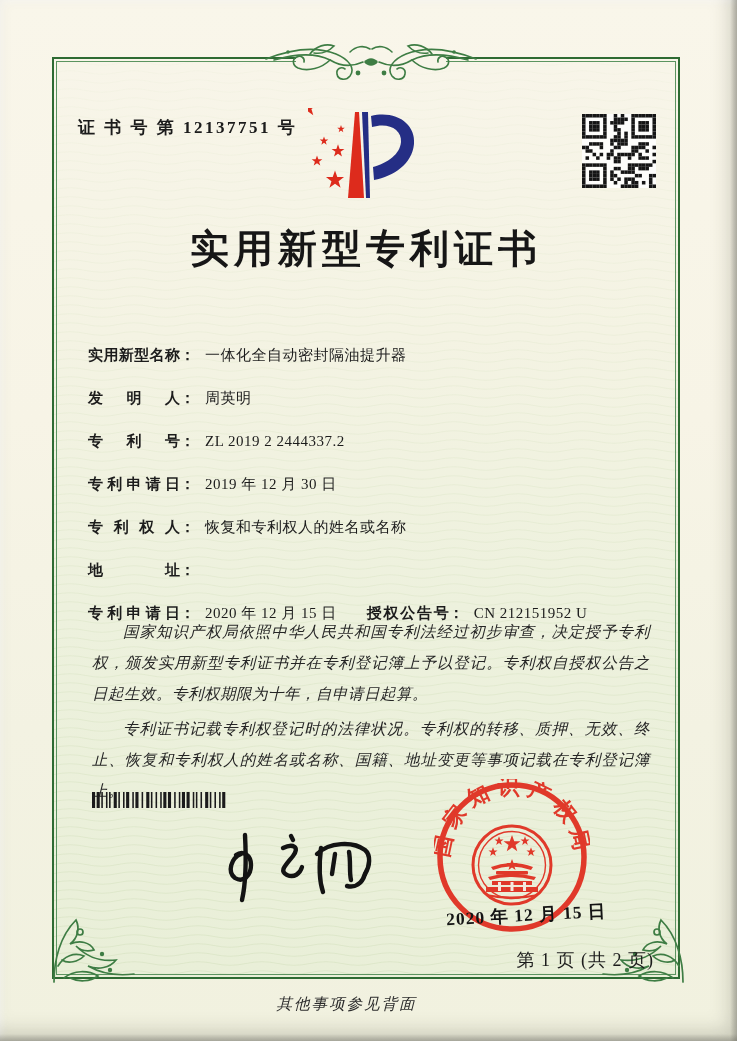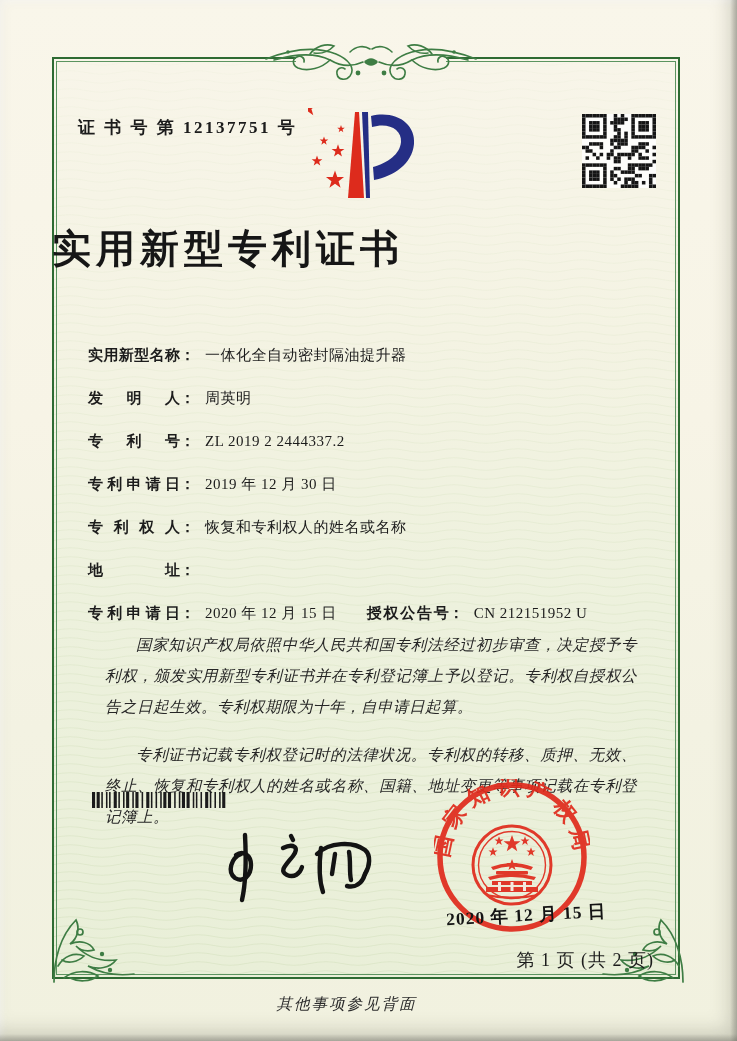--- a/index.html
+++ b/index.html
@@ -15,32 +15,32 @@
     background:linear-gradient(90deg,rgba(0,0,0,0),rgba(95,95,85,.38));}
   .scan-edge-b{position:absolute;left:0;bottom:0;width:100%;height:7px;
     background:linear-gradient(180deg,rgba(0,0,0,0),rgba(95,95,85,.38));}
   .frame{position:absolute;left:52px;top:57px;right:57px;bottom:62px;
     border:2.5px solid #2e6b33;
     background:linear-gradient(180deg,#f8f5e9 0%,#f4f3e3 30%,#edf1dd 60%,#e9efd8 100%);}
   .frame-inner{position:absolute;inset:2px;border:1px solid #5b9460;pointer-events:none;}
   .waves{position:absolute;inset:0;width:100%;height:100%;opacity:.55;}
   .abs{position:absolute;}
   .certno{left:78px;top:116px;font-size:17px;letter-spacing:2.5px;font-weight:600;}
-  .title{left:52px;right:57px;top:222px;text-align:left;font-size:39px;font-weight:bold;
+  .title{left:52px;right:57px;top:222px;text-align:center;font-size:39px;font-weight:bold;
     letter-spacing:5px;color:#161616;}
   .fields{left:88px;top:306px;width:572px;font-size:15px;margin-top:40px;}
   .field-row{display:flex;align-items:baseline;margin-bottom:24px;white-space:nowrap;}
   .f-label{display:inline-block;width:92px;text-align:justify;text-align-last:justify;font-weight:600;}
   .f-colon{font-weight:600;}
   .f-value{margin-left:10px;letter-spacing:.5px;}
   .f-group2{margin-left:30px;display:flex;align-items:baseline;}
   .f-group2 .f-label{width:82px;}
   .body-text{left:88px;top:612px;width:566px;font-size:15.5px;line-height:31px;
     font-style:italic;color:#262626;text-align:justify;}
-  .body-text p{margin:17px;text-indent:2em;letter-spacing:.5px;}
+  .body-text p{margin:4px;text-indent:2em;letter-spacing:.5px;}
   .issuer{left:88px;top:847px;font-size:17px;font-weight:600;line-height:31px;}
   .seal-date{left:446px;top:903px;font-size:17.5px;letter-spacing:1px;font-weight:600;
     transform:rotate(-3deg);color:#141414;}
   .page-num{left:52px;right:57px;top:948px;text-align:right;font-size:18px;letter-spacing:1px;
     transform:translateX(-26px);}
   .back-note{left:0;right:0;top:994px;text-align:center;font-size:15.5px;font-style:italic;
     letter-spacing:2px;color:#2c2c2c;transform:translateX(-22px);}
   svg{display:block;}
 </style>
 </head>

